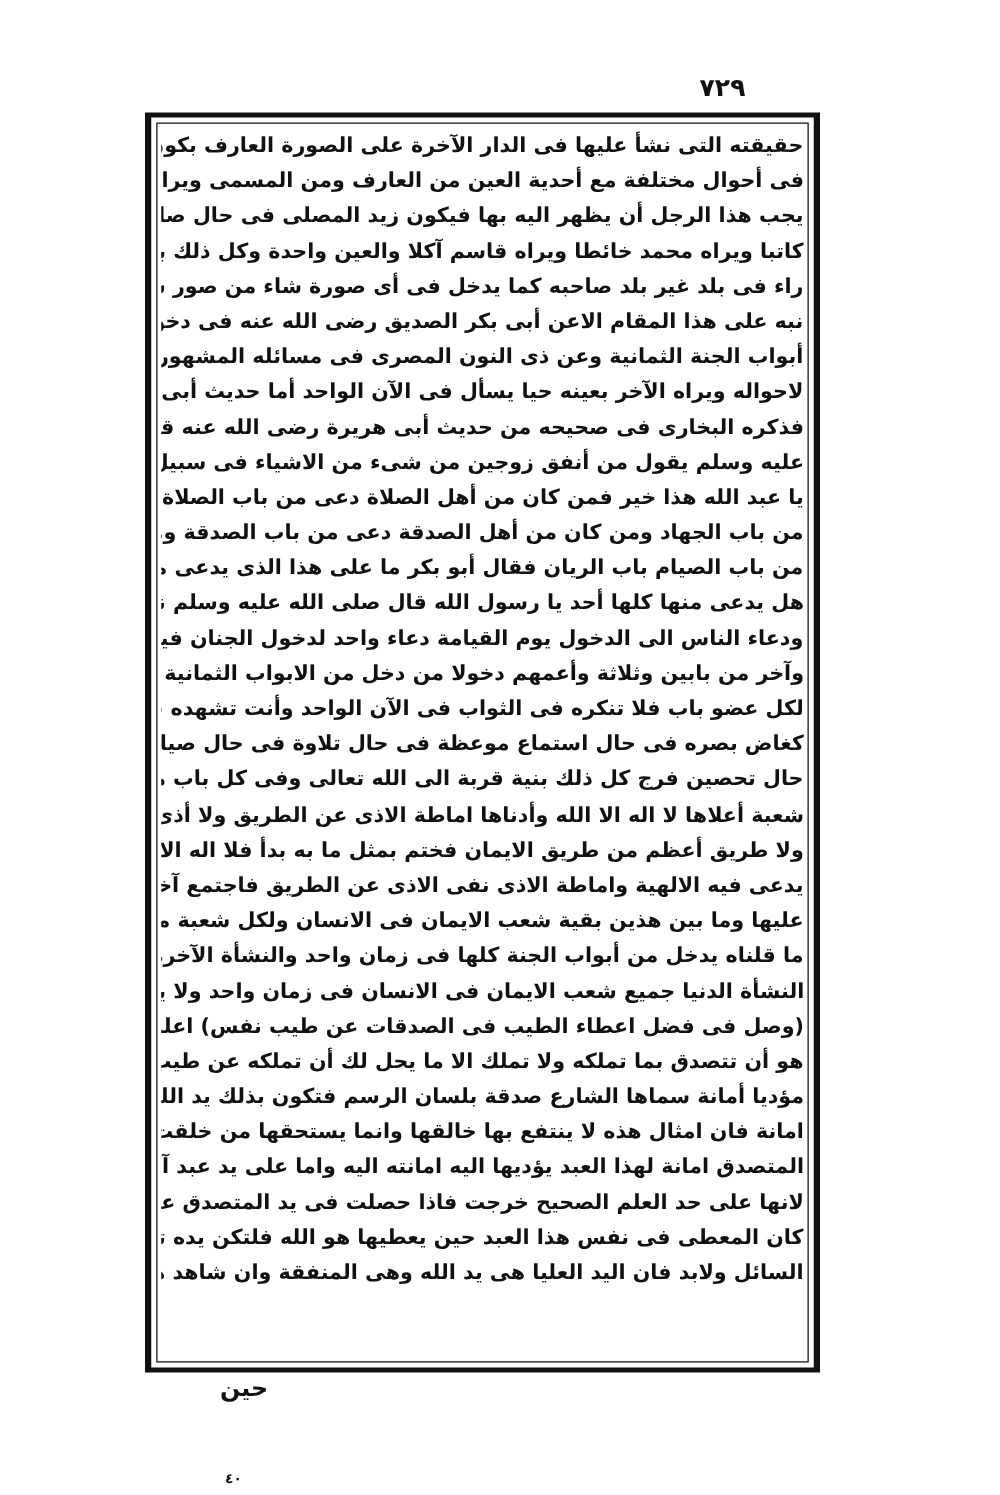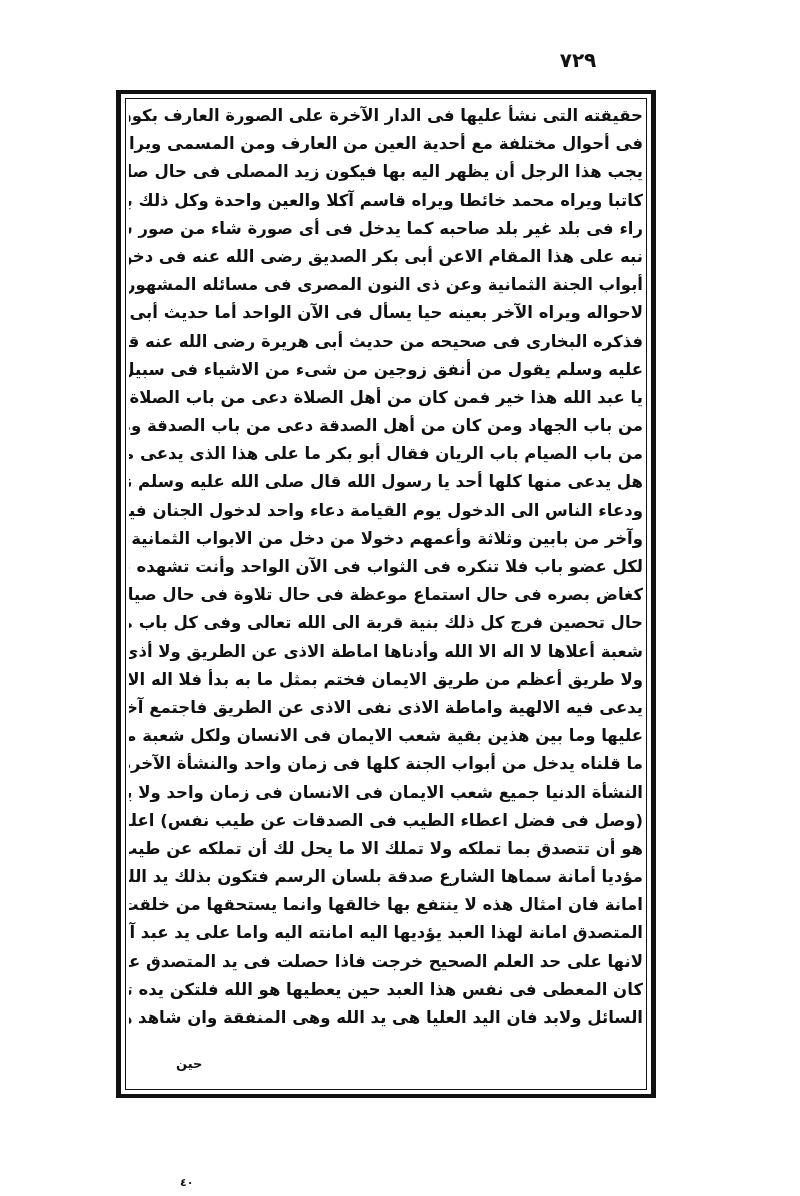--- a/index.html
+++ b/index.html
@@ -10,21 +10,21 @@
   body {
     width: 800px;
     height: 1196px;
     position: relative;
     overflow: hidden;
     font-family: "DejaVu Sans", sans-serif;
     color: #111111;
   }
   .page-number {
     position: absolute;
-    top: 48px;
+    top: 58px;
     left: 548px;
     width: 60px;
     text-align: center;
     font-size: 20px;
     font-weight: bold;
     letter-spacing: 1px;
     direction: rtl;
   }
   .frame-outer {
     position: absolute;
@@ -66,22 +66,22 @@
   }
   .line.last-of-para {
     text-align-last: center;
   }
   .section-heading {
     font-weight: 700;
   }
   .catchword {
     position: absolute;
     left: 176px;
-    top: 1056px;
-    font-size: 13px;
+    top: 1100px;
+    font-size: 19px;
     font-weight: bold;
     direction: rtl;
   }
   .signature {
     position: absolute;
     left: 180px;
     top: 1176px;
     font-size: 11px;
     font-weight: bold;
     direction: rtl;

